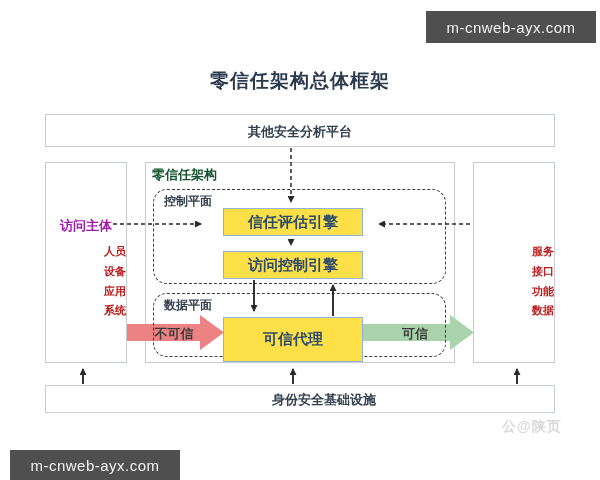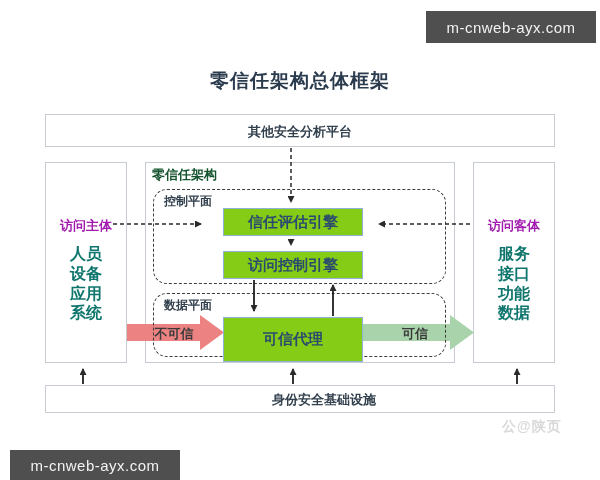--- a/index.html
+++ b/index.html
@@ -22,40 +22,40 @@
   .title{
     position:absolute;left:0;top:68px;width:600px;text-align:center;
     font-size:19px;font-weight:bold;color:#2b3b4e;z-index:4;letter-spacing:1px;
   }
   
   .col-title{
     position:absolute;width:100%;text-align:center;
     font-weight:bold;font-size:13px;color:#a21caf;
   }
   .col-item{
-    position:absolute;width:100%;text-align:center;
-    font-weight:bold;font-size:16px;color:#0f766e;
+    position:absolute;width:100%;text-align:right;
+    font-weight:bold;font-size:11px;color:#b91c1c;
   }
   
   .zt-label{
     position:absolute;left:152px;top:166px;
     font-weight:bold;font-size:13px;color:#14532d;z-index:4;
   }
   
   .plane{
     position:absolute;border:1.5px dashed #3d3d3d;border-radius:14px;
     box-sizing:border-box;background:transparent;z-index:3;
   }
   .plane-label{
     position:absolute;font-weight:bold;font-size:12px;color:#33414e;z-index:4;
   }
   
   .bluebox{
     position:absolute;left:223px;width:140px;
-    background:#84cc16;border:1px solid #8fb3d6;box-sizing:border-box;
+    background:#fde047;border:1px solid #8fb3d6;box-sizing:border-box;
     display:flex;align-items:center;justify-content:center;
     font-weight:bold;color:#2b4a6e;z-index:4;
   }
   .bluebox.big{font-size:15px;}
   
   .fat-label{
     position:absolute;text-align:center;font-weight:bold;
     font-size:13px;color:#3a3a3a;z-index:6;
   }
   
@@ -83,21 +83,20 @@
 
 <div class="box" style="left:45px;top:162px;width:82px;height:201px;">
   <div class="col-title" style="top:54px;">访问主体</div>
   <div class="col-item" style="top:81px;">人员</div>
   <div class="col-item" style="top:101px;">设备</div>
   <div class="col-item" style="top:140px;">系统</div>
   <div class="col-item" style="top:121px;">应用</div>
 </div>
 
 <div class="box" style="left:473px;top:162px;width:82px;height:201px;">
-  <div class="col-title" style="top:54px;">访问客体</div>
   <div class="col-item" style="top:81px;">服务</div>
   <div class="col-item" style="top:101px;">接口</div>
   <div class="col-item" style="top:121px;">功能</div>
   <div class="col-item" style="top:140px;">数据</div>
 </div>
 
 <div class="box" style="left:145px;top:162px;width:310px;height:201px;"></div>
 <div class="zt-label">零信任架构</div>
 
 <svg id="fat-arrows" class="layer" width="600" height="480" viewBox="0 0 600 480">

